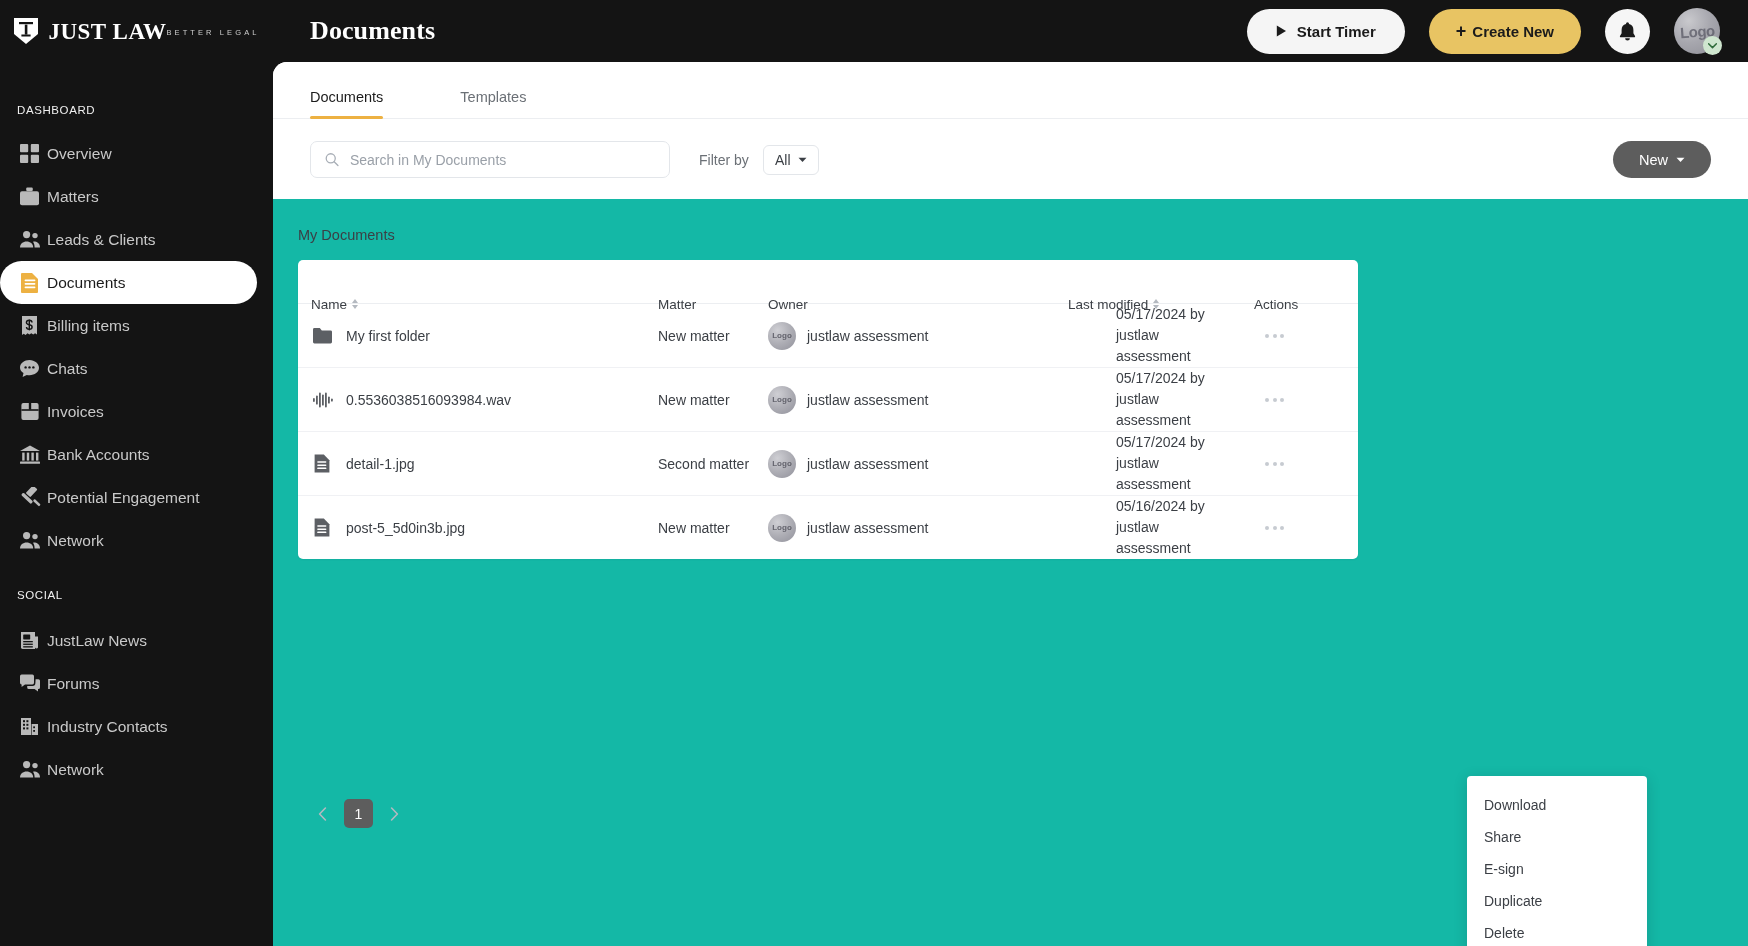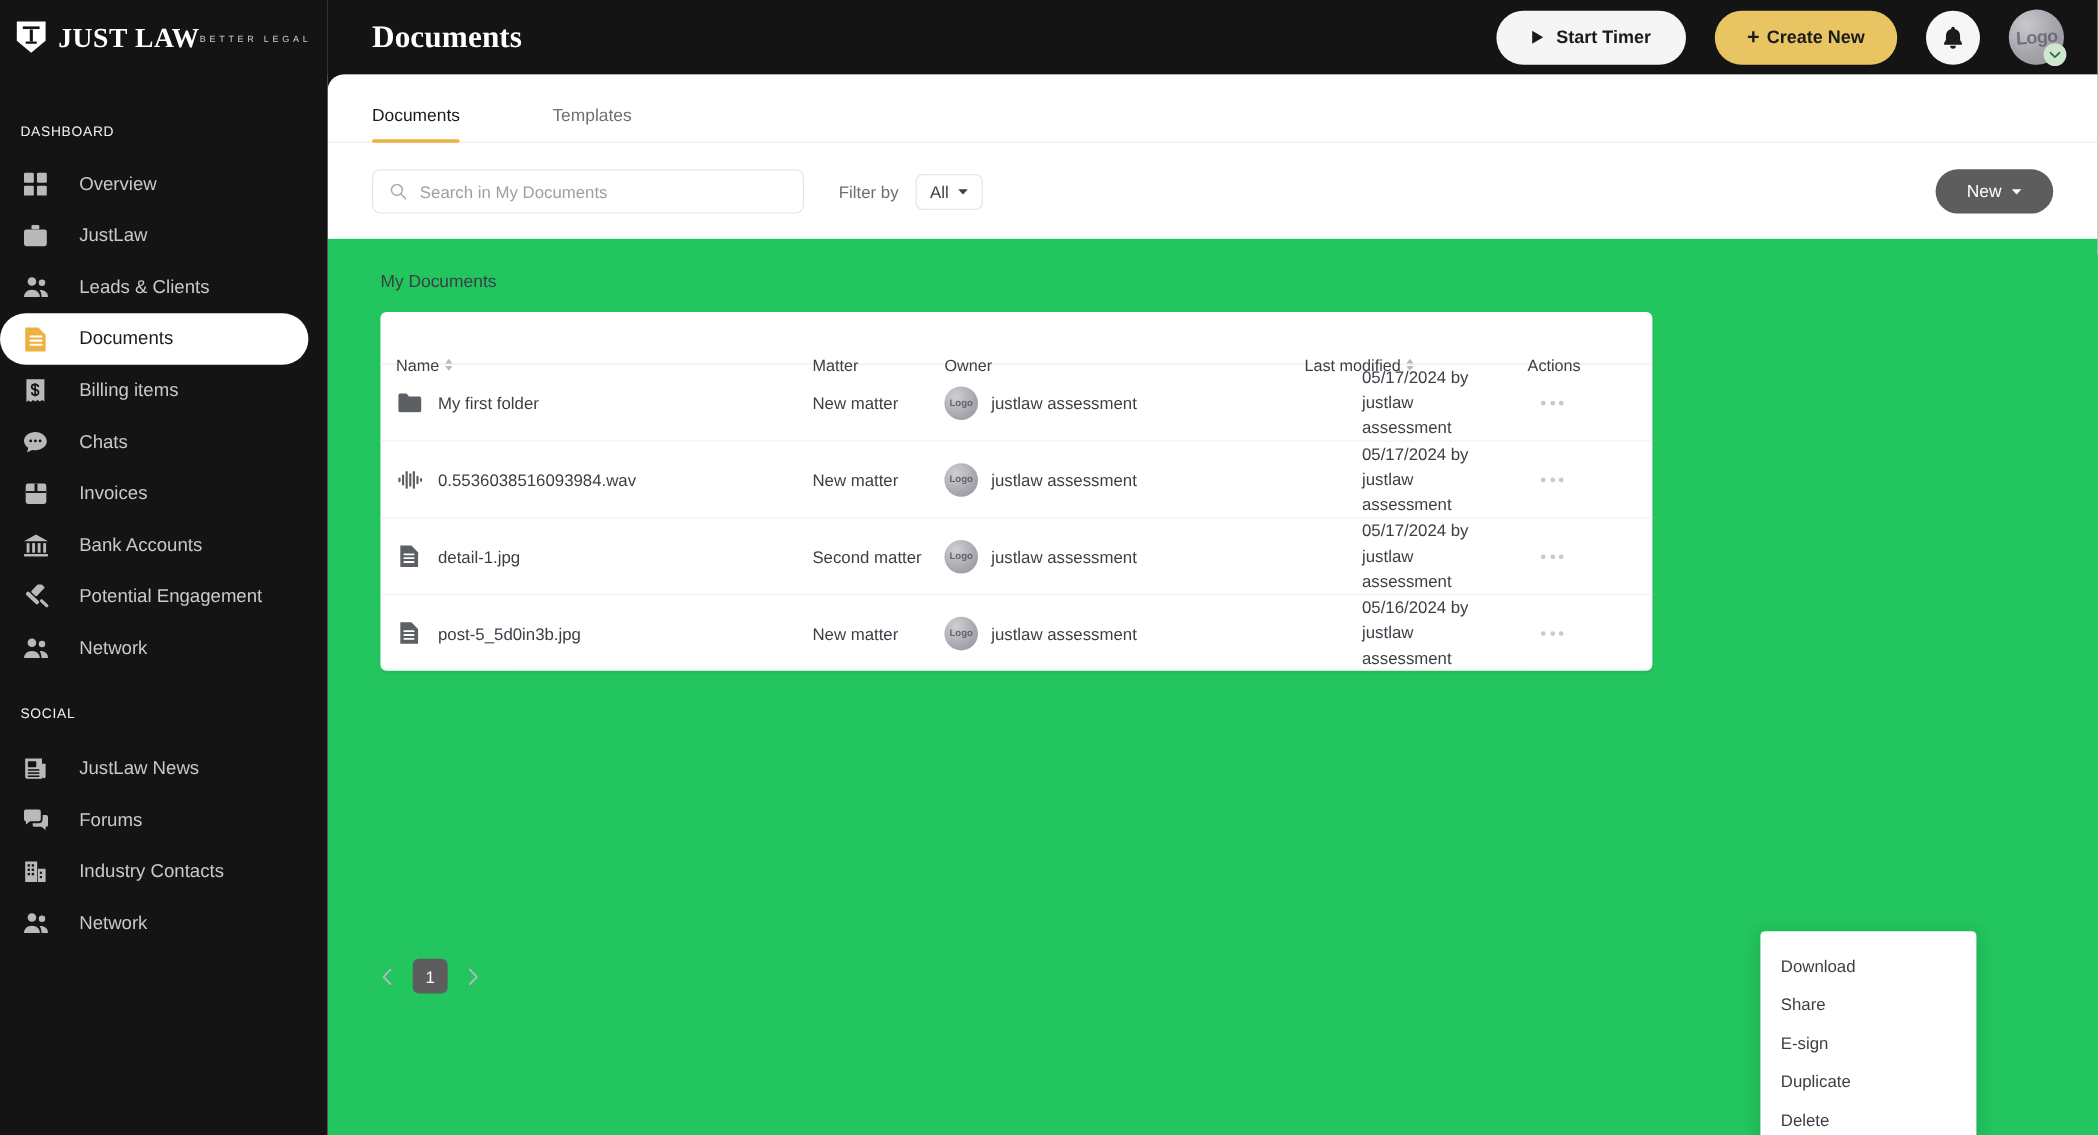--- a/index.html
+++ b/index.html
@@ -29,21 +29,21 @@
   .logo-sub {
     font-size: 7.5px; letter-spacing: 3.1px; color: #cfcfcf; margin-top: 3px;
   }
   .nav { padding-top: 42px; }
   .nav-section {
     font-size: 11.5px; letter-spacing: 0.6px; color: #f0f0f0;
     padding: 0 0 0 17px; margin-bottom: 16px; font-weight: 400;
   }
   .nav-section.second { margin-top: 27px; margin-bottom: 18px; }
   .nav-item {
-    display: flex; align-items: center; gap: 24px;
+    display: flex; align-items: center; gap: 5px;
     height: 43px; padding-left: 17px; margin-right: 16px;
     color: #c9c9c9; font-size: 15.5px; cursor: pointer;
     border-radius: 0 40px 40px 0;
   }
   .nav-item .ico { width: 25px; height: 25px; display: flex; align-items: center; justify-content: center; flex: 0 0 25px; }
   .nav-item .ico svg { display: block; }
   .nav-item.active {
     background: #ffffff; color: #1b1b1b; font-weight: 400;
     border-radius: 30px; margin-right: 16px;
   }
@@ -130,22 +130,22 @@
     border-radius: 6px; display: flex; align-items: center; justify-content: center;
     gap: 7px; font-size: 14px; color: #3b3f45; cursor: pointer;
   }
   .btn-new {
     margin-left: auto; background: #5d5d5d; color: #fff; border: none;
     border-radius: 40px; height: 37px; padding: 0 26px; font-size: 14.5px;
     font-family: "Liberation Sans", sans-serif; display: flex; align-items: center;
     gap: 8px; cursor: pointer;
   }
   .body-area {
-    background: #22c55e; position: absolute; left: 0; right: 0; top: 137px; bottom: 0;
-    padding: 28px 37px 0 44px;
+    background: #14b8a6; position: absolute; left: 0; right: 0; top: 137px; bottom: 0;
+    padding: 28px 37px 0 25px;
   }
   .section-title { font-size: 14.5px; color: #3b3f45; margin-bottom: 17px; }
   .table-card {
     background: #fff; border-radius: 5px; width: 1060px;
     box-shadow: 0 1px 2px rgba(20,25,40,0.05); overflow: visible;
   }
   .thead {
     display: flex; align-items: center; height: 44px;
     border-bottom: 1px solid #eceef1; padding: 0 0 0 13px;
   }
@@ -244,21 +244,21 @@
         <span>Overview</span>
       </div>
 
       <div class="nav-item">
         <span class="ico">
           <svg width="21" height="21" viewBox="0 0 21 21">
               <rect x="7.2" y="1.6" width="6.6" height="3.4" rx="1.1"></rect>
               <rect x="1" y="5.2" width="19" height="14" rx="2"></rect>
             </svg>
         </span>
-        <span>JustLaw</span>
+        <span>Matters</span>
       </div>
 
       <div class="nav-item">
         <span class="ico">
           <svg width="22" height="21" viewBox="0 0 22 21">
               <circle cx="7.6" cy="5.6" r="3.6"></circle>
               <circle cx="16" cy="6.6" r="2.7"></circle>
               <path d="M1 18.4c0-3.7 3-6 6.6-6s6.6 2.3 6.6 6z"></path>
               <path d="M14.8 12.6c3.2 0 6.2 1.8 6.2 5.8h-5.4c0-2.3-.5-4.2-1.6-5.6z"></path>
             </svg>

